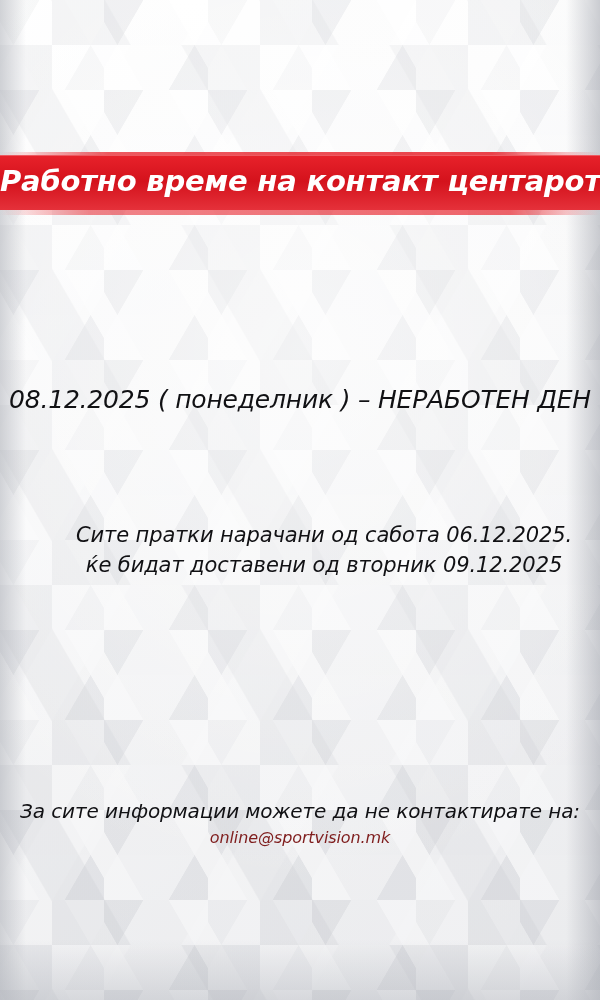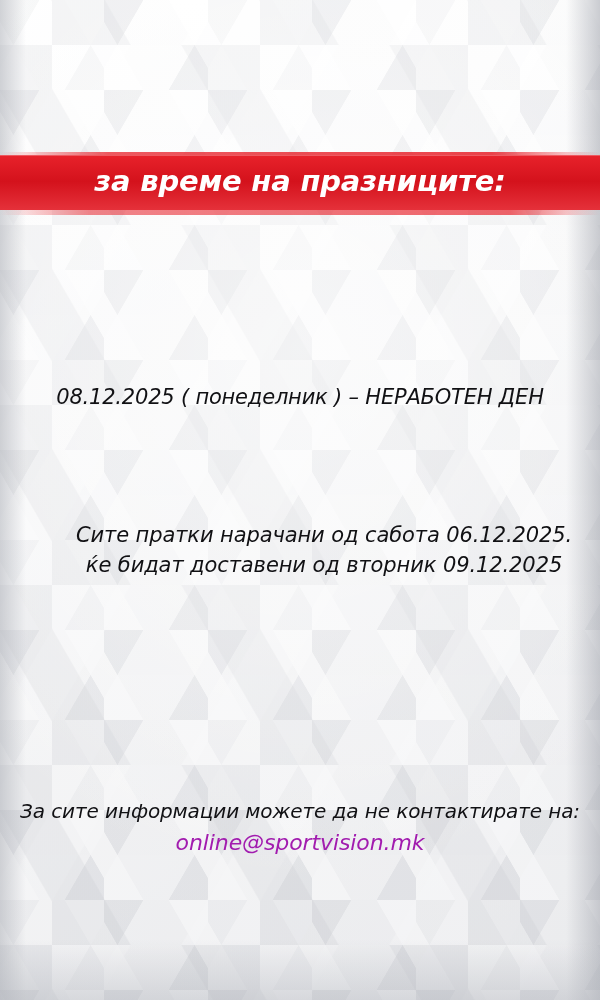--- a/index.html
+++ b/index.html
@@ -113,21 +113,21 @@
     position: absolute;
     left: 0;
     right: 0;
     text-align: center;
     color: #111114;
     font-family: "DejaVu Sans", sans-serif;
     font-style: italic;
   }
   .closed-day {
     top: 385px;
-    font-size: 21px;
+    font-size: 25px;
     font-weight: normal;
     letter-spacing: -0.2px;
     white-space: nowrap;
   }
   .delivery {
     top: 520px;
     font-size: 21px;
     line-height: 1.45;
     letter-spacing: -0.1px;
   }
@@ -140,40 +140,40 @@
     top: 796px;
     font-size: 20px;
     line-height: 1.5;
     letter-spacing: -0.1px;
   }
   .contact .l {
     display: block;
     white-space: nowrap;
   }
   .email {
-    color: #a21caf;
-    font-size: 22px;
+    color: #7f1d1d;
+    font-size: 16px;
     font-style: italic;
   }
 </style>
 </head>
 <body>
 
 <div class="poster">
 
   <div class="bg"></div>
   <div class="bg-tri"></div>
   <div class="bg-tri2"></div>
   <div class="bg-vig"></div>
   <div class="bg-edge-left"></div>
   <div class="bg-edge-right"></div>
   <div class="bg-edge-bottom"></div>
 
   <div class="banner">
-    <div class="banner-line">за време на празниците:</div>
+    <div class="banner-line">Работно време на контакт центарот</div>
   </div>
 
   <div class="block closed-day">08.12.2025 ( понеделник ) – НЕРАБОТЕН ДЕН</div>
 
   <div class="block delivery">
     <span class="l">Сите пратки нарачани од сабота 06.12.2025.</span>
     <span class="l">ќе бидат доставени од вторник 09.12.2025</span>
   </div>
 
   <div class="block contact">

